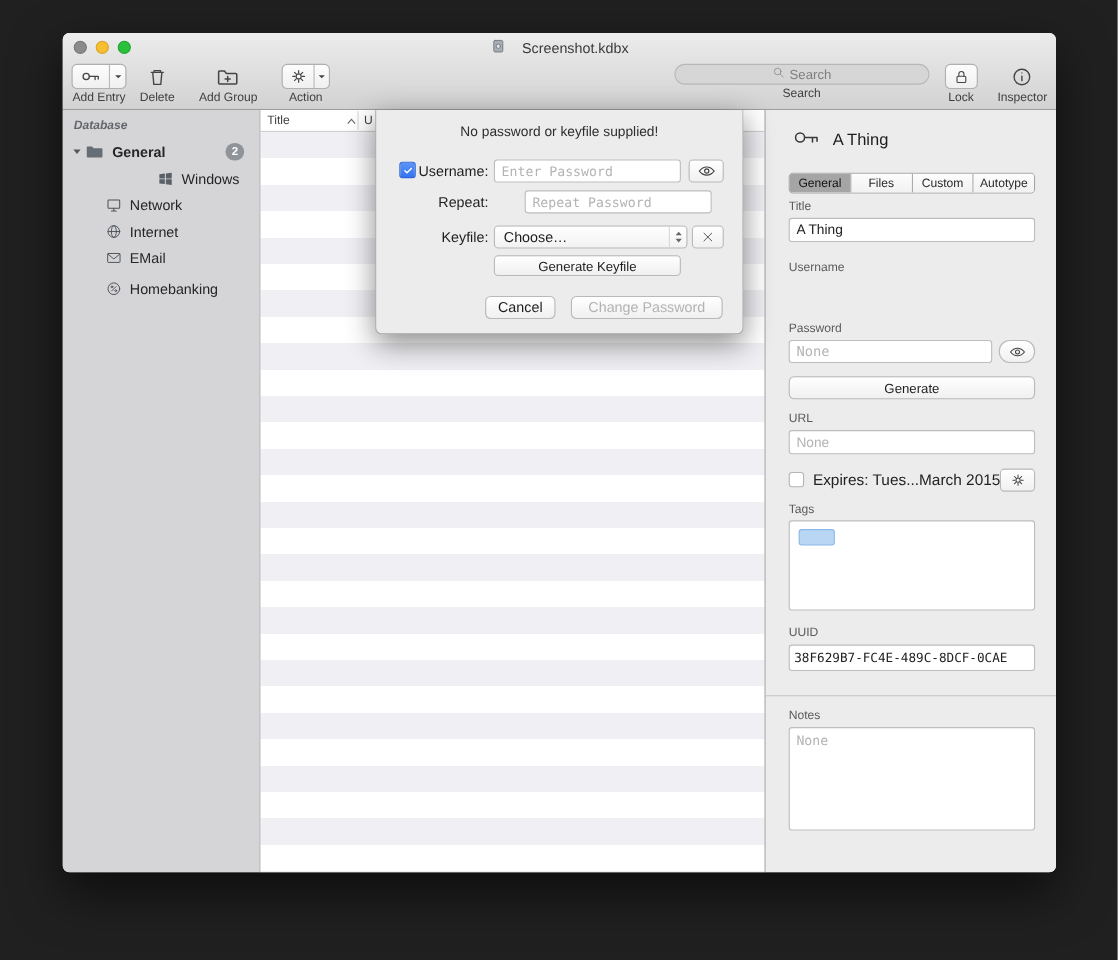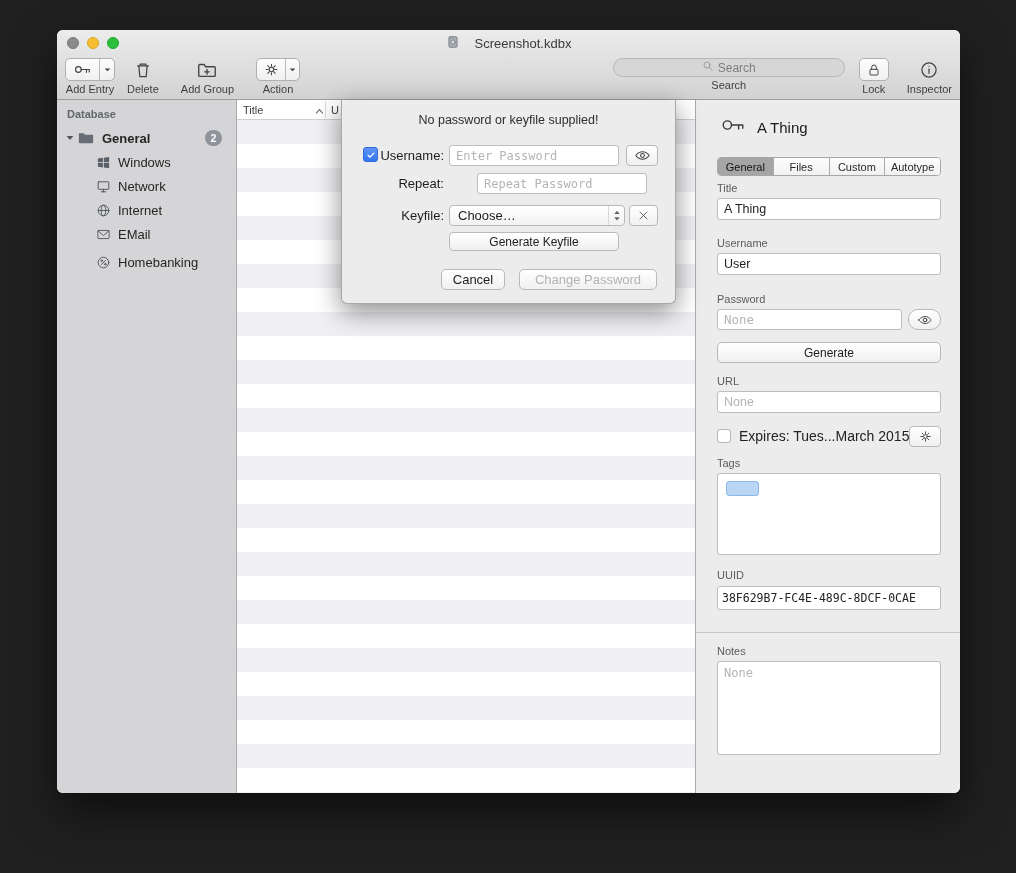--- a/index.html
+++ b/index.html
@@ -28,21 +28,21 @@
   .split { border:1px solid #b0b0b0; border-radius:5px; background:linear-gradient(#fdfdfd,#f0f0f0); overflow:hidden; display:flex; }
   .split .cell { display:flex; align-items:center; justify-content:center; height:21px; }
   .split .cell + .cell { border-left:1px solid #b8b8b8; }
   .search-col { display:flex; flex-direction:column; align-items:center; }
   .search-pill { width:232px; height:19px; border-radius:10px; background:#d6d6d6; border:1px solid #b7b7b7;
                  display:flex; align-items:center; justify-content:center; gap:4px; color:#7e7e7e; font-size:12px; }
 
   
   .content { position:absolute; left:0; top:70px; width:903px; height:693px; }
   .sidebar { position:absolute; left:0; top:0; width:180px; height:100%; background:#d5d5d7; border-right:1px solid #ababab; }
-  .side-header { position:absolute; left:10px; top:8px; font-size:11px; font-weight:bold; color:#63676d; }
+  .side-header { position:absolute; left:10px; top:8px; font-size:11px; font-weight:bold; color:#63676d;font-style:italic; }
   .side-row { position:absolute; left:0; width:100%; height:24px; display:flex; align-items:center; font-size:13px; color:#252525; }
   .disc { margin-left:8px; width:12px; }
   .badge { position:absolute; right:14px; width:17px; height:16px; border-radius:8px; background:#8f939a; color:#fff;
            font-size:10.5px; display:flex; align-items:center; justify-content:center; }
 
   .tablepane { position:absolute; left:180px; top:0; width:458px; height:100%; background:#fff; }
   .thead { position:relative; height:20px; background:#fff; border-bottom:1px solid #cfcfcf; font-size:11px; color:#414141; }
   .thead .col1 { position:absolute; left:6px; top:4px; }
   .thead .sort { position:absolute; left:78px; top:5px; }
   .thead .vdiv { position:absolute; left:88px; top:1px; bottom:1px; width:1px; background:#d8d8d8; }
@@ -225,21 +225,21 @@
         </span>
         <span style="margin-right:7px; display:flex;">
           <svg width="18" height="18" viewBox="0 0 24 24">
               <path d="M2.5 6.8V18a1 1 0 0 0 1 1h17a1 1 0 0 0 1-1V8.8a1 1 0 0 0-1-1h-9.7L8.9 5.5H3.5a1 1 0 0 0-1 1.3z" fill="#676d74"></path>
             </svg>
         </span>
         <span>General</span>
         <span class="badge">2</span>
       </div>
 
-      <div class="side-row" style="top:50px;">
+      <div class="side-row" style="top:50px;padding-left:47px;">
         <span style="margin-left:39px; margin-right:7px; display:flex;">
           <svg width="15" height="15" viewBox="0 0 24 24">
               <path d="M3 5.5l8-1v7H3zM12.5 4.3l8.5-1v8.2h-8.5zM3 12.8h8v7l-8-1zM12.5 12.8H21v8.2l-8.5-1z" fill="#5a6067"></path>
             </svg>
         </span>
         <span>Windows</span>
       </div>
 
       <div class="side-row" style="top:74px;">
         <span style="margin-left:39px; margin-right:7px; display:flex;">
@@ -356,21 +356,20 @@
         <div class="seg sel">General</div>
         <div class="seg">Files</div>
         <div class="seg">Custom</div>
         <div class="seg">Autotype</div>
       </div>
 
       <span class="insp-label" style="top:82px;">Title</span>
       <input class="insp-input" style="top: 98px;" value="A Thing">
 
       <span class="insp-label" style="top:137px;">Username</span>
-      <input class="insp-input" style="top: 153px;" value="User">
 
       <span class="insp-label" style="top:193px;">Password</span>
       <input class="insp-input mono" style="top: 209px; width: 185px; height: 21px;" placeholder="None">
       <div class="sqbtn" style="left:212px; top:209px; width:33px; border-radius:10px;">
         <svg class="ic" width="16" height="16" viewBox="0 0 24 24">
             <path d="M2.5 12S6.5 6.8 12 6.8 21.5 12 21.5 12 17.5 17.2 12 17.2 2.5 12 2.5 12z"></path>
             <circle cx="12" cy="12" r="2.7"></circle>
           </svg>
       </div>
 

